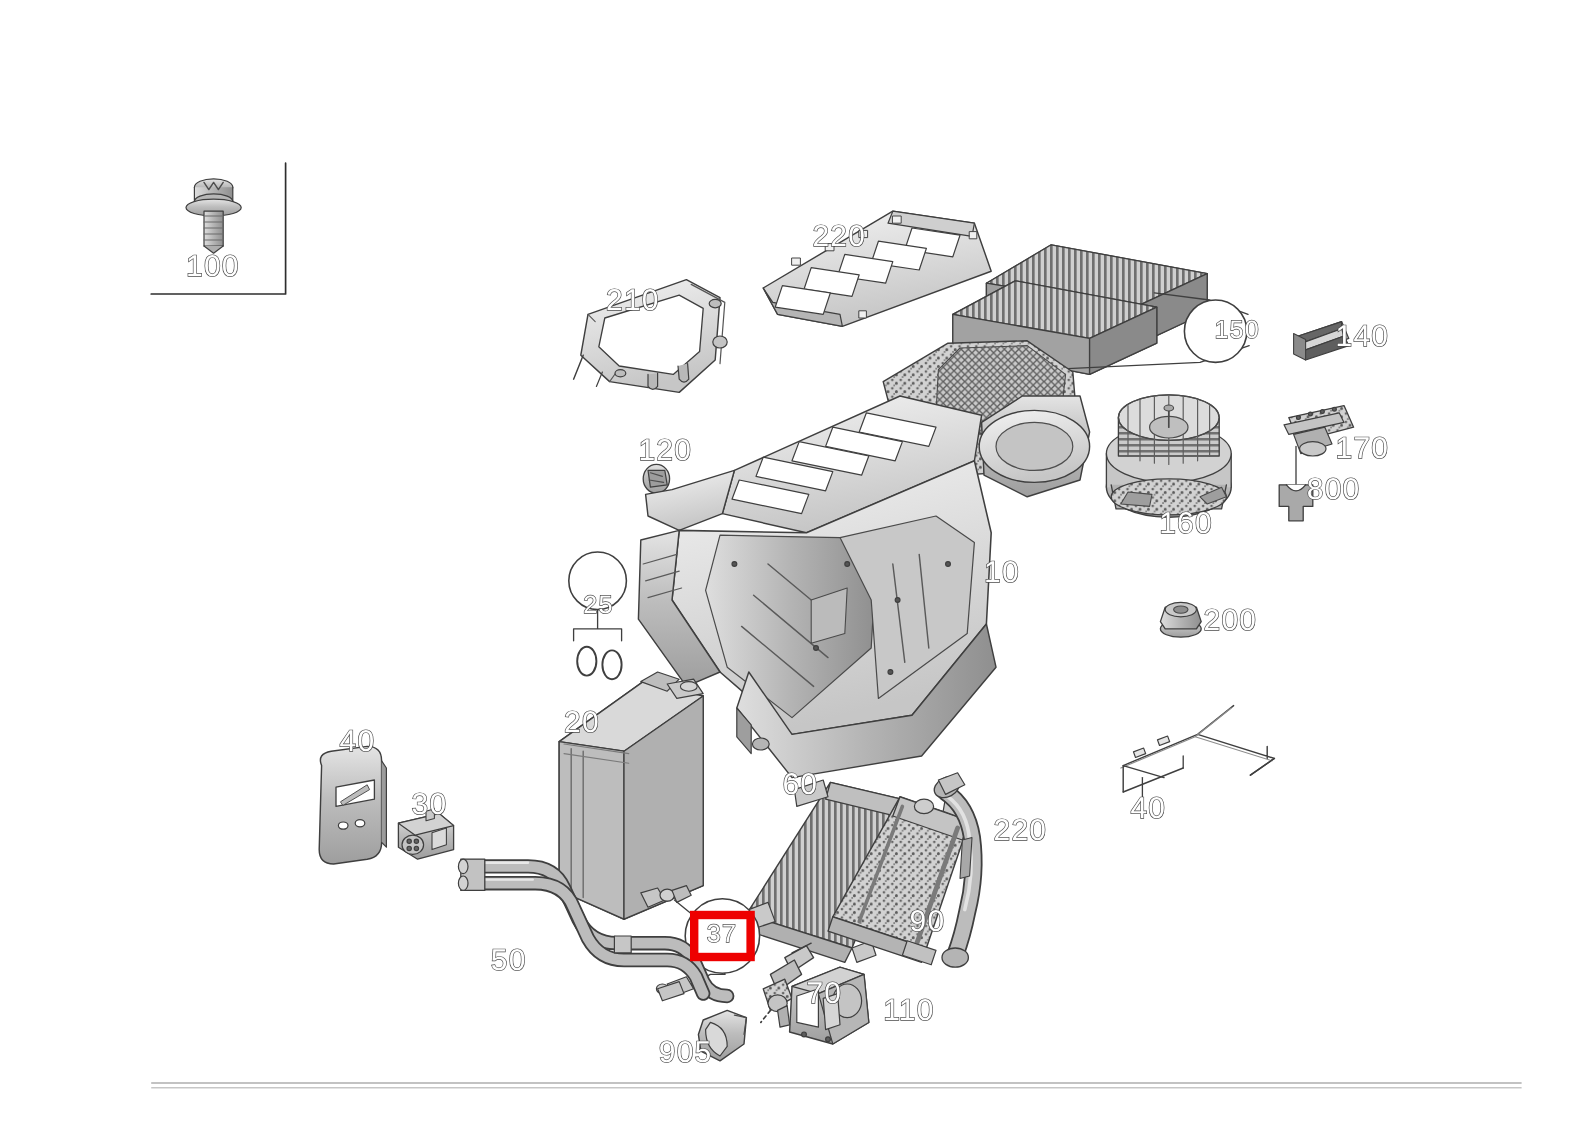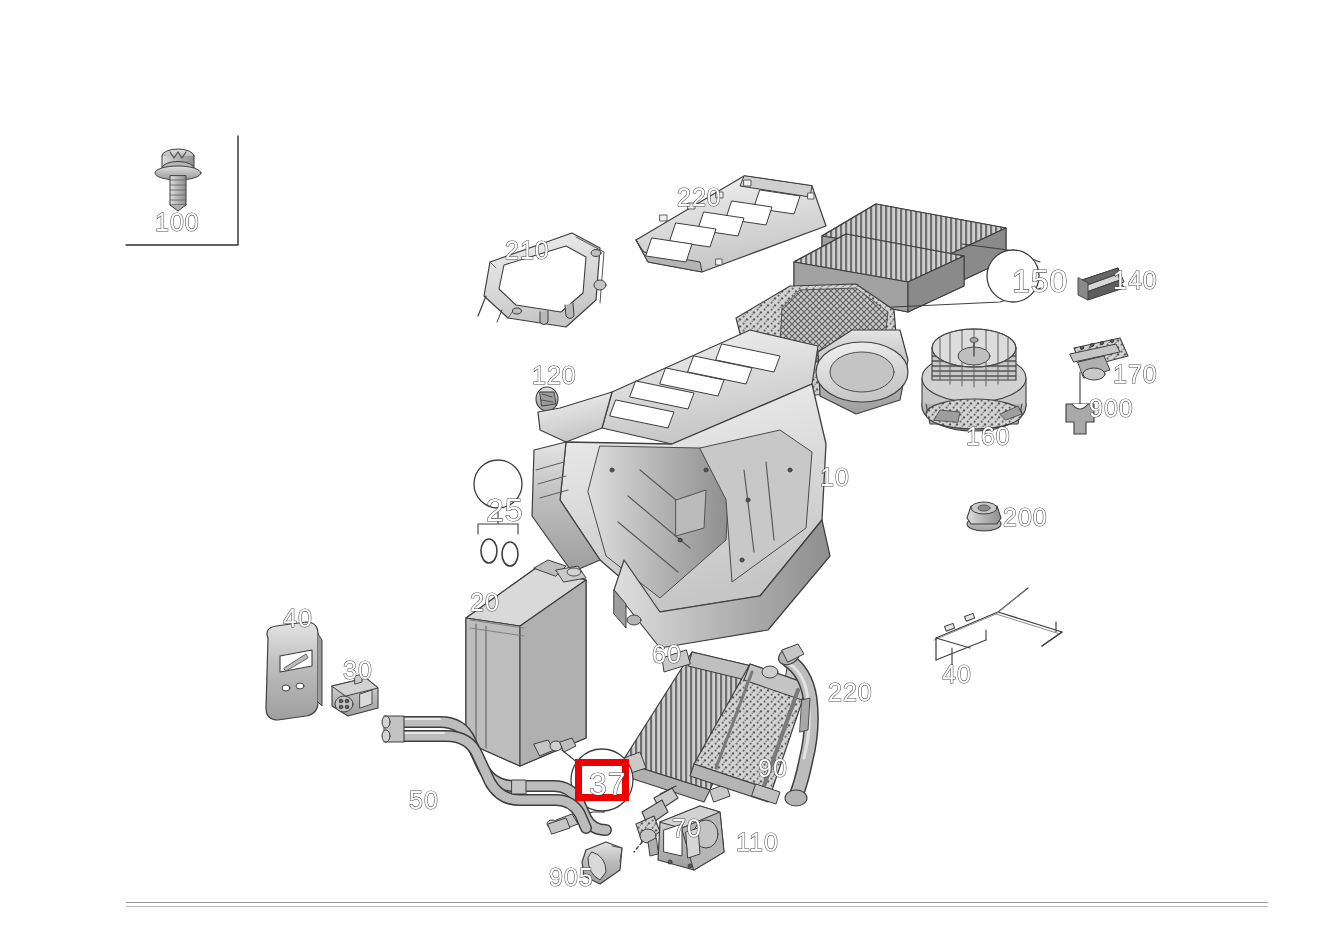--- a/index.html
+++ b/index.html
@@ -17,21 +17,21 @@
     font-family:"Liberation Sans", sans-serif;
     font-size:25px;
     letter-spacing:1px;
     color:#ffffff;
     -webkit-text-stroke:1.1px #4a4a4a;
     paint-order:stroke fill;
     white-space:nowrap;
     line-height:1;
     user-select:none;
   }
-  .lbl.circ{font-size:32px;}
+  .lbl.circ{font-size:21px;}
 
   
   .hl{
     position:absolute;
     border:7px solid #ee0000;
     box-sizing:border-box;
     background:transparent;
     pointer-events:none;
   }
 
@@ -421,21 +421,21 @@
 
 <div class="hl" style="left:575px;top:759px;width:54px;height:42px;"></div>
 
 <div class="lbl" style="left:155px;top:210px;">100</div>
 <div class="lbl" style="left:505px;top:238px;">210</div>
 <div class="lbl" style="left:677px;top:185px;">220</div>
 <div class="lbl circ" style="left:1012px;top:265px;">150</div>
 <div class="lbl" style="left:1113px;top:268px;">140</div>
 <div class="lbl" style="left:532px;top:363px;">120</div>
 <div class="lbl" style="left:1113px;top:362px;">170</div>
-<div class="lbl" style="left:1089px;top:396px;">900</div>
+<div class="lbl" style="left:1089px;top:396px;">800</div>
 <div class="lbl" style="left:966px;top:424px;">160</div>
 <div class="lbl" style="left:820px;top:465px;">10</div>
 <div class="lbl circ" style="left:486px;top:470px;margin-top:24px;">25</div>
 <div class="lbl" style="left:1003px;top:505px;">200</div>
 <div class="lbl" style="left:470px;top:590px;">20</div>
 <div class="lbl" style="left:283px;top:606px;">40</div>
 <div class="lbl" style="left:652px;top:642px;">60</div>
 <div class="lbl" style="left:343px;top:658px;">30</div>
 <div class="lbl" style="left:942px;top:662px;">40</div>
 <div class="lbl" style="left:828px;top:680px;">220</div>

